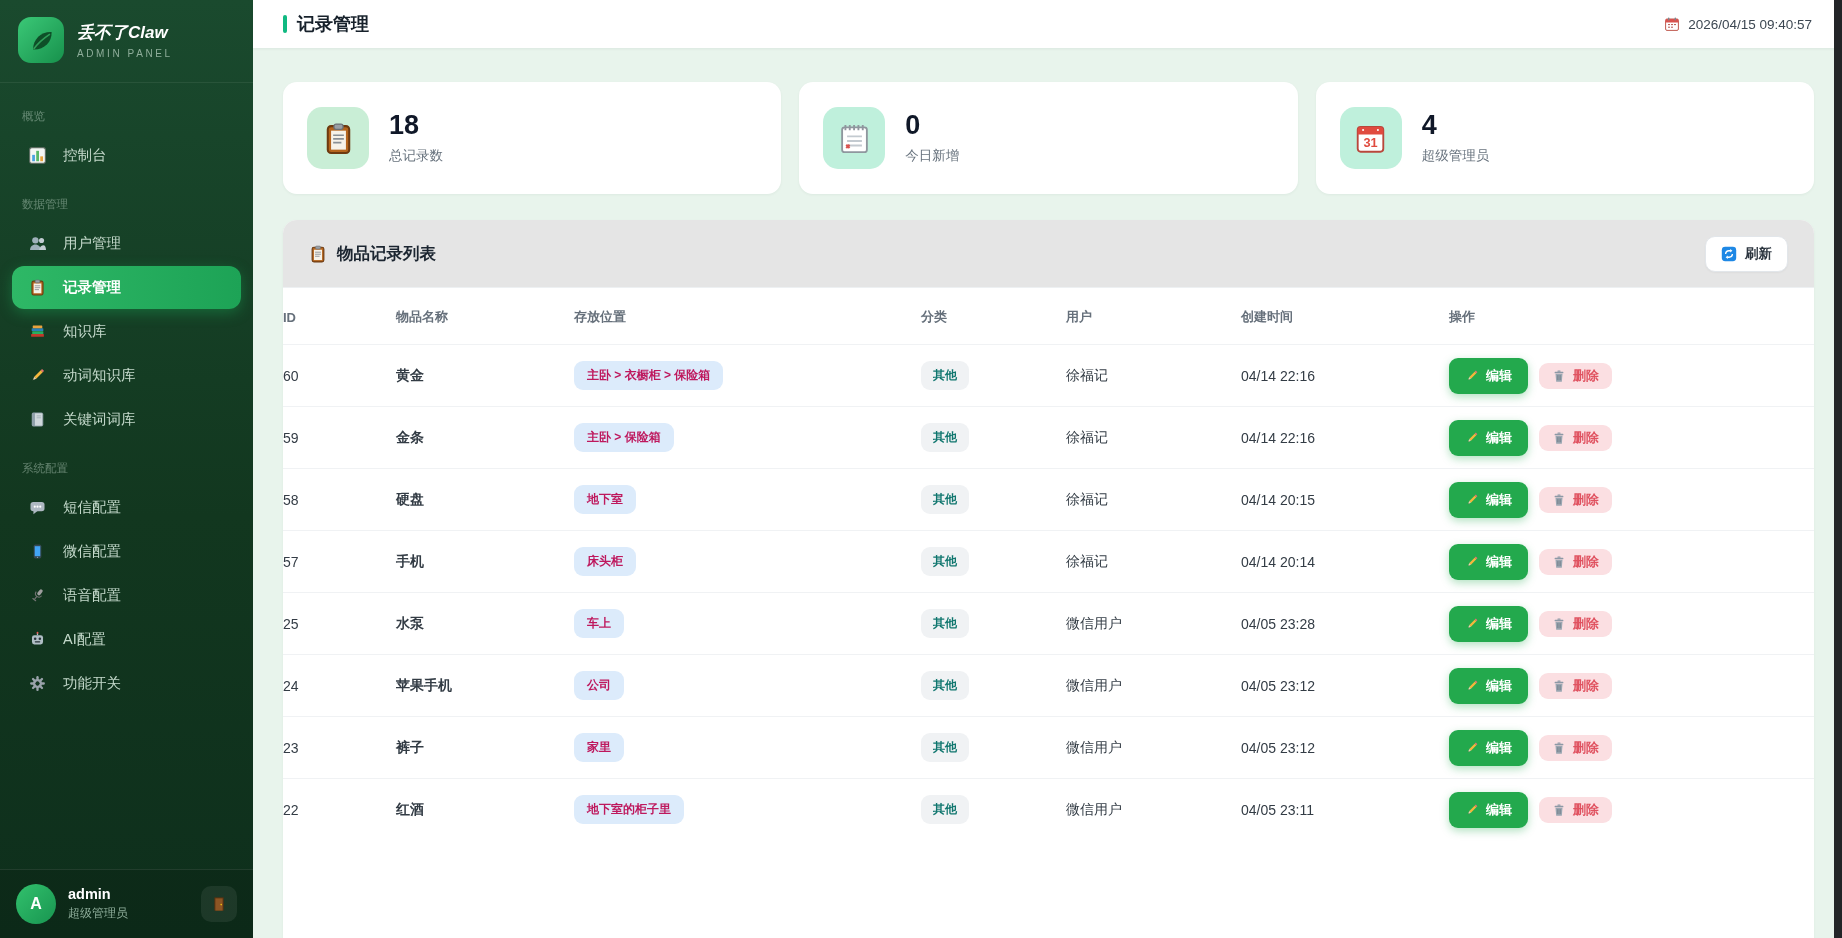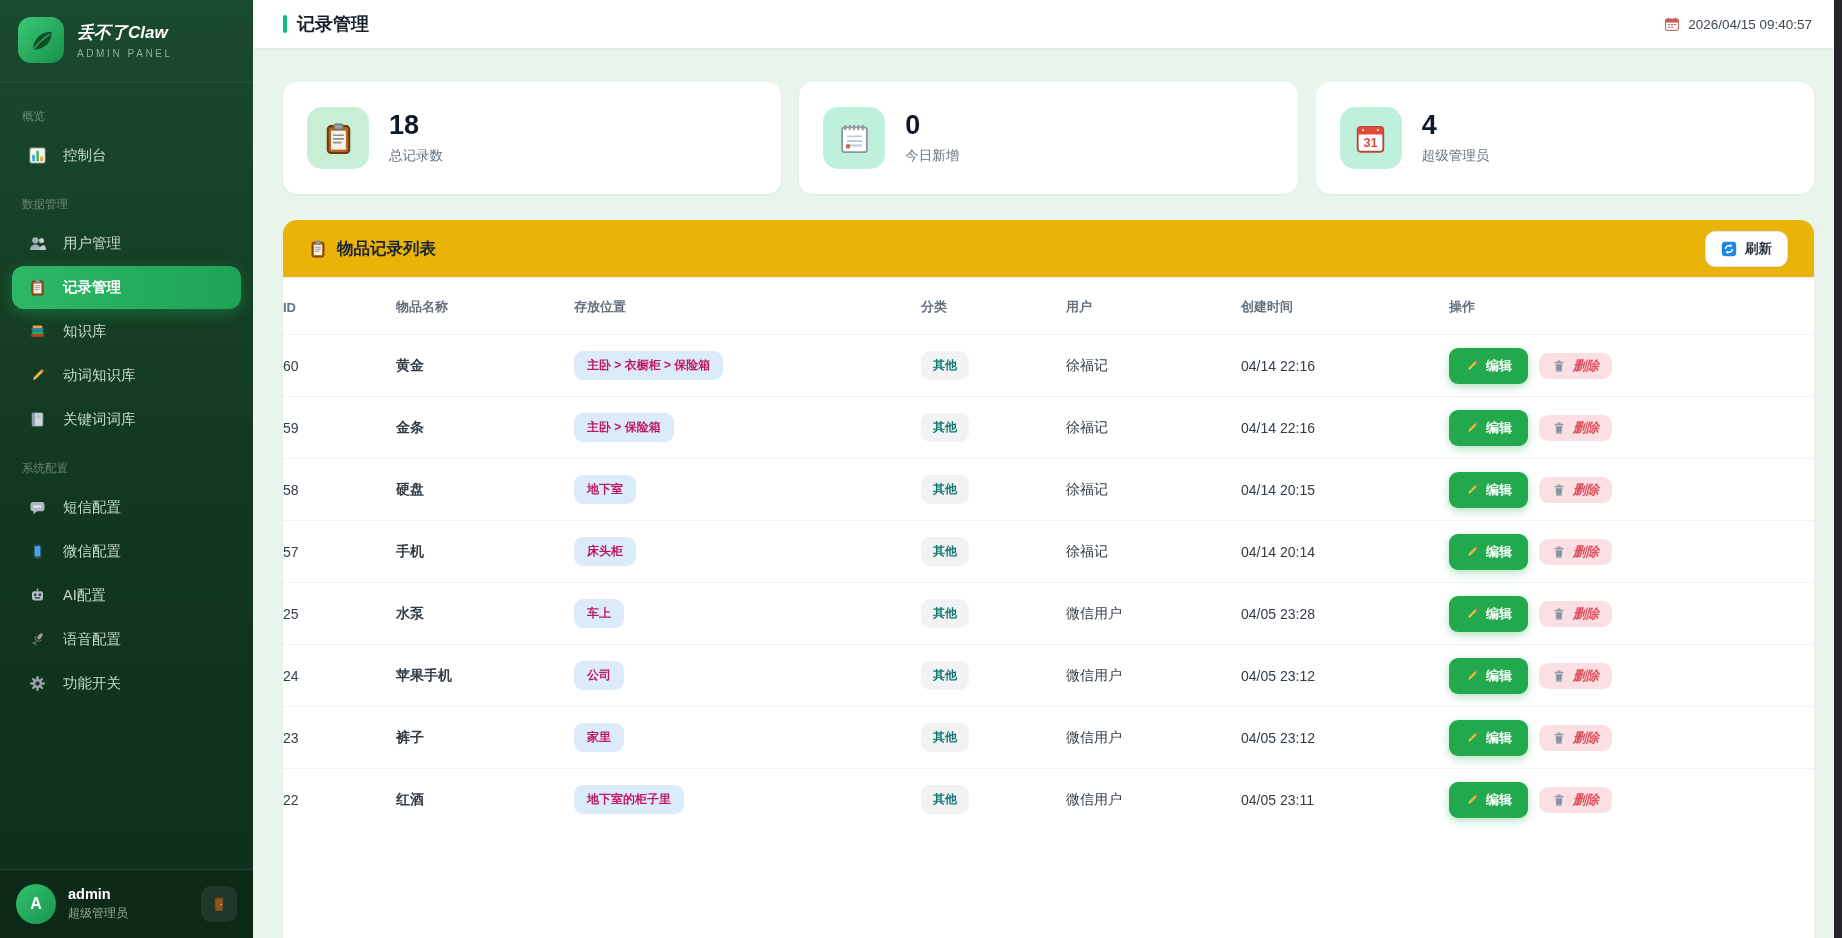--- a/index.html
+++ b/index.html
@@ -60,21 +60,21 @@
     box-shadow:0 1px 3px rgba(25,60,40,.05); }
   .stat-tile { width:62px; height:62px; border-radius:15px; display:flex;
     align-items:center; justify-content:center; }
   .stat-tile svg { width:33px; height:33px; }
   .tile-0 { background:#c9eed6; } .tile-1 { background:#bff0dc; } .tile-2 { background:#bff0dc; }
   .stat-value { font-size:27px; font-weight:800; color:#101828; line-height:1.05; }
   .stat-label { font-size:13.5px; color:#68737e; margin-top:7px; }
   
   .table-card { background:#fff; border-radius:14px; height:760px;
     box-shadow:0 1px 3px rgba(25,60,40,.05); overflow:hidden; }
-  .card-head { height:58px; background:#eab308; border-bottom:1px solid #edf0f2;
+  .card-head { height:68px; background:#e5e5e5; border-bottom:1px solid #edf0f2;
     display:flex; align-items:center; justify-content:space-between; padding:0 26px; }
   .card-title { display:flex; align-items:center; gap:10px; font-size:16.5px;
     font-weight:700; color:#1b2530; }
   .card-title svg { width:18px; height:18px; }
   .refresh-btn { display:flex; align-items:center; gap:8px; background:#fff;
     border:1px solid #e2e6ea; border-radius:10px; padding:8px 15px;
     font-size:13.5px; font-weight:700; color:#2d3640; cursor:pointer;
     box-shadow:0 1px 2px rgba(0,0,0,.04);
     font-family:"Liberation Sans","DejaVu Sans",sans-serif; }
   .refresh-btn svg { width:16px; height:16px; }
@@ -113,21 +113,21 @@
     font-size:12px; font-weight:600; padding:6px 12px; border-radius:9px; }
   .ops-wrap { display:flex; align-items:center; gap:11px; }
   .btn-edit { display:flex; align-items:center; gap:7px; background:#23a94d;
     border:none; border-radius:9px; padding:9px 16px; font-size:13px;
     font-weight:700; color:#fff; cursor:pointer;
     box-shadow:0 3px 9px rgba(35,169,77,.35);
     font-family:"Liberation Sans","DejaVu Sans",sans-serif; }
   .btn-delete { display:flex; align-items:center; gap:7px; background:#fbdfe2;
     border:none; border-radius:9px; padding:4px 13px; font-size:13px;
     font-weight:700; color:#e05260; cursor:pointer;
-    font-family:"Liberation Sans","DejaVu Sans",sans-serif;font-style:italic; }
+    font-family:"Liberation Sans","DejaVu Sans",sans-serif; }
   .btn-edit svg, .btn-delete svg { width:14px; height:14px; }
   
   .scrollbar-strip { position:absolute; right:0; top:0; width:8px; height:100%;
     background:#232528; z-index:20; }
 </style>
 </head>
 <body>
 
 <aside class="sidebar">
   <div class="logo-row">
@@ -233,42 +233,42 @@
             <rect x="4.4" y="1.4" width="7.2" height="13.2" rx="1.6" fill="#36474f"></rect>
             <rect x="5.4" y="3" width="5.2" height="9.4" fill="#42a5f5"></rect>
             <circle cx="8" cy="13.5" r=".6" fill="#90a4ae"></circle>
           </svg>
         </span>
         <span>微信配置</span>
       </div>
       <div class="nav-item">
         <span class="nav-icon" style="display: inline-flex;">
           <svg viewBox="0 0 16 16">
+            <g transform="rotate(38 8 8)">
+              <rect x="6.4" y="1" width="3.2" height="6.4" rx="1.6" fill="#9e9e9e"></rect>
+              <path d="M4.8 5.8a3.2 3.2 0 006.4 0" stroke="#757575" stroke-width="1" fill="none"></path>
+              <rect x="7.5" y="9" width="1" height="3.4" fill="#757575"></rect>
+              <rect x="5.8" y="12.4" width="4.4" height="1.1" rx=".5" fill="#757575"></rect>
+            </g>
+          </svg>
+        </span>
+        <span>语音配置</span>
+      </div>
+      <div class="nav-item">
+        <span class="nav-icon" style="display: inline-flex;">
+          <svg viewBox="0 0 16 16">
             <rect x="7.4" y="1.8" width="1.2" height="2.2" fill="#b0bec5"></rect>
             <circle cx="8" cy="1.6" r=".9" fill="#ef5350"></circle>
             <rect x="2.8" y="4" width="10.4" height="8.6" rx="2.2" fill="#b0bec5"></rect>
             <circle cx="5.8" cy="7.2" r="1.2" fill="#263238"></circle>
             <circle cx="10.2" cy="7.2" r="1.2" fill="#263238"></circle>
             <rect x="5.4" y="9.6" width="5.2" height="1.2" rx=".6" fill="#263238"></rect>
           </svg>
         </span>
         <span>AI配置</span>
-      </div>
-      <div class="nav-item">
-        <span class="nav-icon" style="display: inline-flex;">
-          <svg viewBox="0 0 16 16">
-            <g transform="rotate(38 8 8)">
-              <rect x="6.4" y="1" width="3.2" height="6.4" rx="1.6" fill="#9e9e9e"></rect>
-              <path d="M4.8 5.8a3.2 3.2 0 006.4 0" stroke="#757575" stroke-width="1" fill="none"></path>
-              <rect x="7.5" y="9" width="1" height="3.4" fill="#757575"></rect>
-              <rect x="5.8" y="12.4" width="4.4" height="1.1" rx=".5" fill="#757575"></rect>
-            </g>
-          </svg>
-        </span>
-        <span>语音配置</span>
       </div>
       <div class="nav-item">
         <span class="nav-icon" style="display: inline-flex;">
           <svg viewBox="0 0 16 16">
             <g fill="#9aa3ab">
               <rect x="6.9" y="1" width="2.2" height="14" rx="1"></rect>
               <rect x="6.9" y="1" width="2.2" height="14" rx="1" transform="rotate(45 8 8)"></rect>
               <rect x="6.9" y="1" width="2.2" height="14" rx="1" transform="rotate(90 8 8)"></rect>
               <rect x="6.9" y="1" width="2.2" height="14" rx="1" transform="rotate(135 8 8)"></rect>
             </g>

